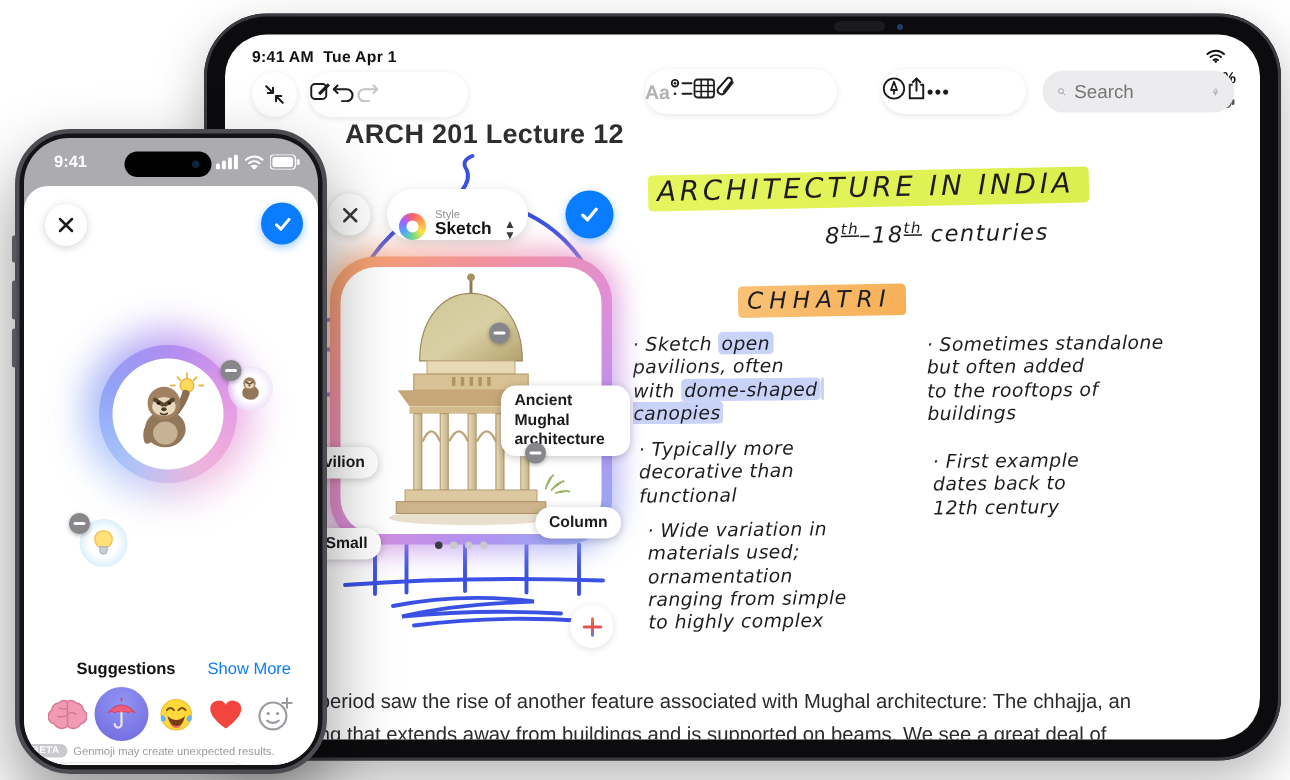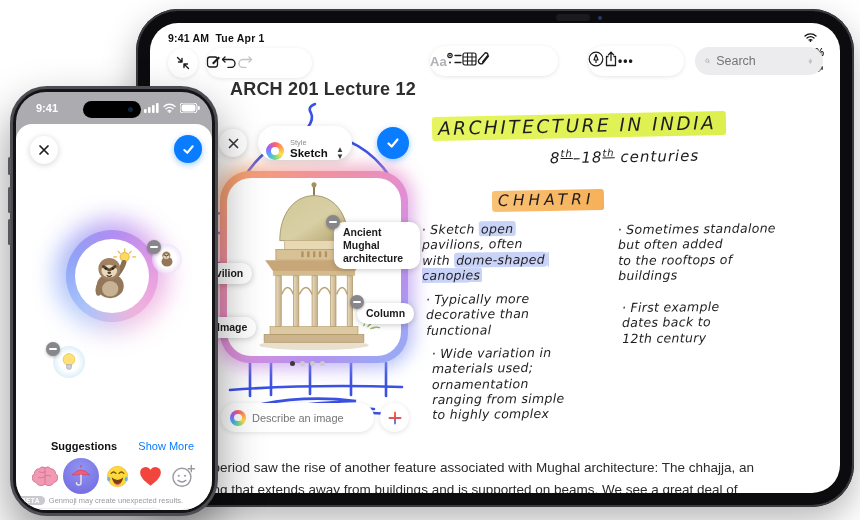--- a/index.html
+++ b/index.html
@@ -61,21 +61,21 @@
   .iw-check { left:227px; top:104px; }
 
   .iw-card { left:70px; top:148px; width:188px; height:192px; border-radius:30px; padding:7px; z-index:5;
     background:linear-gradient(140deg,#f6a85e 0%,#f2909e 30%,#e18fd8 55%,#b391ef 75%,#8fb4f6 100%); }
   .iw-card:before { content:""; position:absolute; inset:-5px; border-radius:34px; z-index:-1;
     background:linear-gradient(140deg,#f6a85e,#f2909e,#e18fd8,#b391ef,#8fb4f6); filter:blur(9px); opacity:.75; }
   .iw-card-inner { width:100%; height:100%; border-radius:24px; background:#fff; display:flex;
     align-items:center; justify-content:center; overflow:hidden; }
 
   .tag { position:absolute; background:#fff; border-radius:10px; box-shadow:0 1px 6px rgba(0,0,0,.22);
-    font-size:10.5px; font-weight:bold; color:#1c1c1e; padding:4px 9px; z-index:6; line-height:1.25; }
+    font-size:10.5px; font-weight:bold; color:#1c1c1e; padding:4px 9px; z-index:6; line-height:1.25;margin-top:35px; }
   .minus-badge { position:absolute; width:14px; height:14px; border-radius:50%; background:#86868b;
     box-shadow:0 1px 3px rgba(0,0,0,.3); z-index:7; }
   .minus-badge:after { content:""; position:absolute; left:3px; top:6px; width:8px; height:2px; background:#fff; border-radius:1px; }
 
   .pager { left:140px; top:338px; display:flex; gap:5px; z-index:6; }
   .pager span { width:5px; height:5px; border-radius:50%; background:#c9c9ce; }
   .pager span.on { background:#3a3a3c; }
 
   .iw-input { left:71px; top:380px; width:153px; height:29px; border-radius:15px; background:#fff;
     box-shadow:0 1px 5px rgba(0,0,0,.12); display:flex; align-items:center; gap:6px; padding:0 9px; z-index:6; }
@@ -341,33 +341,29 @@
               </g>
           </svg>
         </div>
       </div>
 
       <span class="abs minus-badge" style="left:176px; top:192px;"></span>
       <div class="tag" style="left:184px; top:199px; width:86px;">Ancient Mughal architecture</div>
       <div class="tag" style="left:44px; top:240px;">Pavilion</div>
       <span class="abs minus-badge" style="left:200px; top:272px;"></span>
       <div class="tag" style="left:207px; top:280px;">Column</div>
-      <div class="tag" style="left:58px; top:294px;">Image</div>
+      <div class="tag" style="left:58px; top:294px;">Small</div>
 
       <div class="abs pager">
         <span class="on"></span>
           <span></span>
           <span></span>
           <span></span>
       </div>
 
-      <div class="abs iw-input">
-        <span class="ai-swirl sw16"></span>
-        <input type="text" placeholder="Describe an image" style="">
-      </div>
       <div class="abs iw-plus">
         <svg width="14" height="14" viewBox="0 0 14 14">
           <defs>
               <linearGradient id="pg" x1="0" y1="0" x2="0" y2="1">
                 <stop offset="0" stop-color="#f2703c"></stop>
                 <stop offset=".5" stop-color="#e8504e"></stop>
                 <stop offset="1" stop-color="#5f7cf0"></stop>
               </linearGradient>
             </defs>
           <path d="M7 1.5 V12.5 M1.5 7 H12.5" stroke="url(#pg)" stroke-width="2" stroke-linecap="round"></path>

